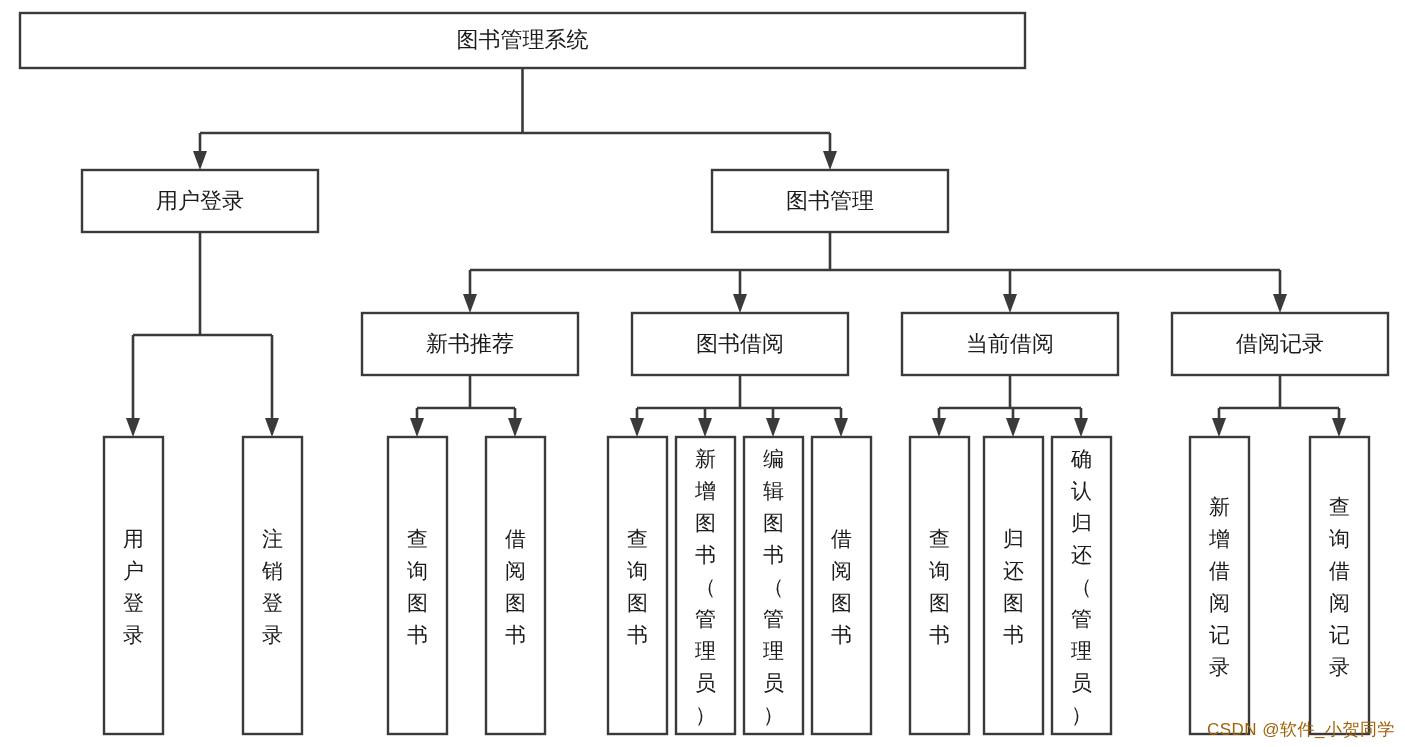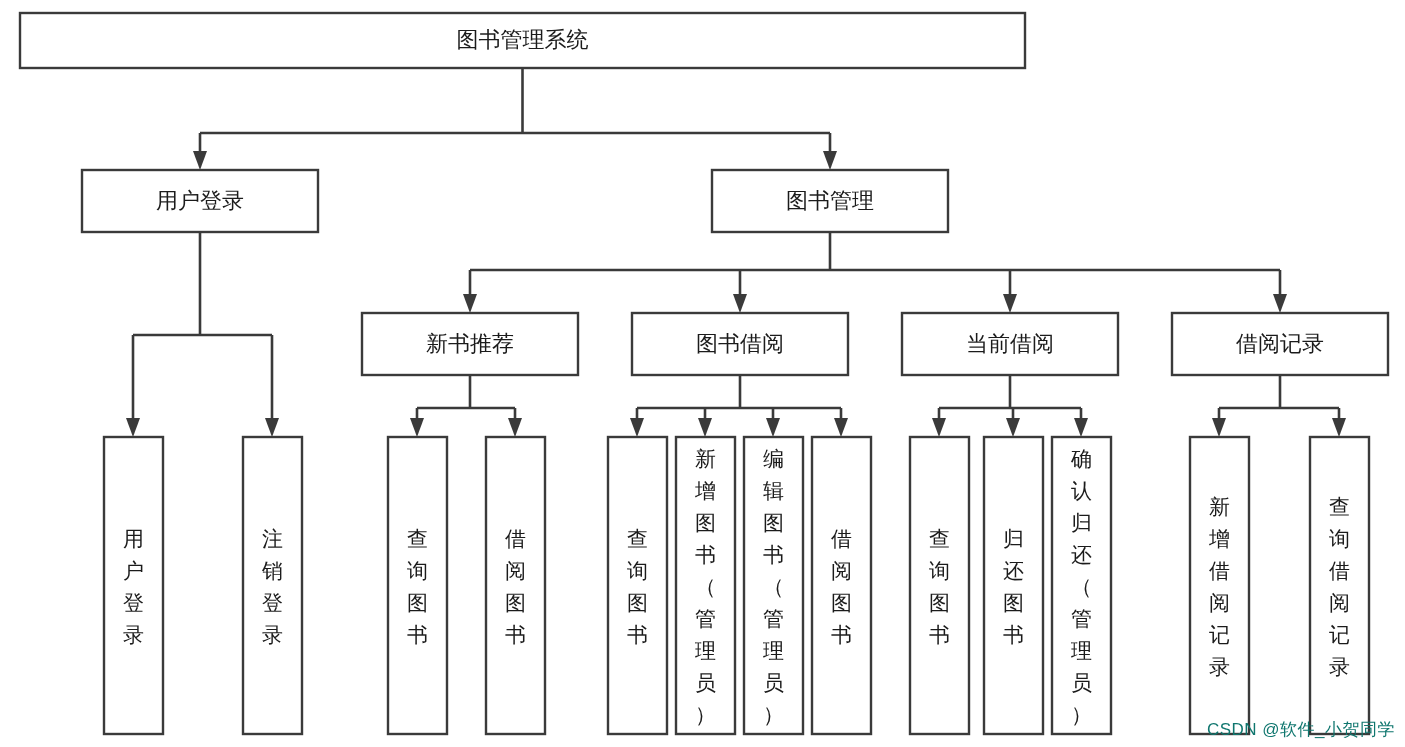--- a/index.html
+++ b/index.html
@@ -44,21 +44,21 @@
     stroke-linecap: butt;
   }
   .arrow-head {
     fill: #3a3a3a;
     stroke: none;
   }
   .watermark {
     position: absolute;
     right: 10px;
     bottom: 6px;
-    color: #0f766e;
+    color: #a16207;
     font-size: 17px;
     font-family: "Liberation Sans", "DejaVu Sans", sans-serif;
     letter-spacing: 0.5px;
     user-select: none;
     white-space: nowrap;
   }
 </style>
 </head>
 <body>
 

